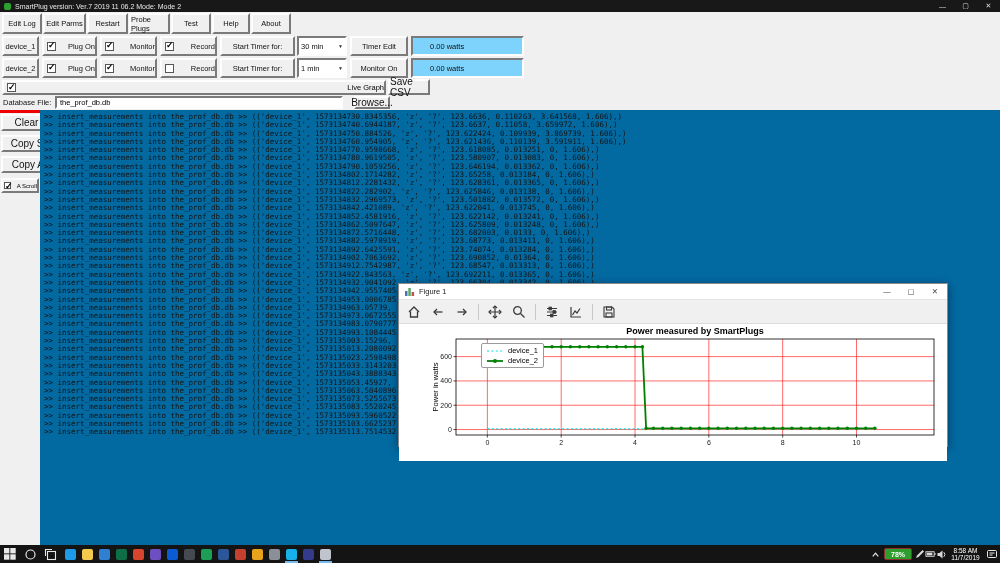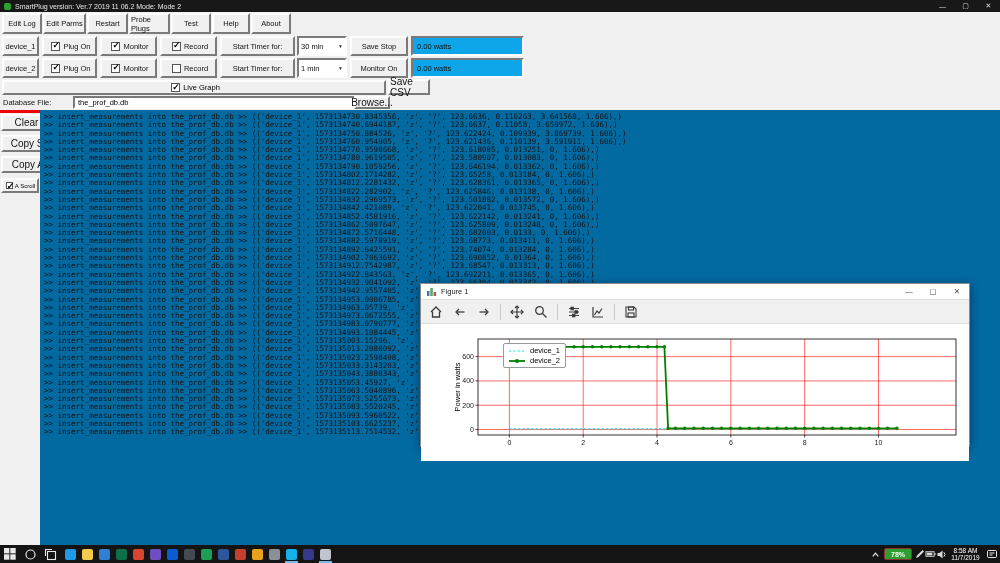--- a/index.html
+++ b/index.html
@@ -16,34 +16,34 @@
   #titlebar .win-ctl{margin-left:auto;display:flex;height:100%}
   #titlebar .win-ctl span{width:23px;height:100%;display:flex;align-items:center;justify-content:center;font-size:7px;color:#ddd}
 
   
   #menubar{position:absolute;left:0;top:13px;width:868px;height:21px}
   .mbtn{position:absolute;top:0;height:21px;display:flex;align-items:center;justify-content:center;font-size:7.5px;color:#111}
 
   
   .devrow{position:absolute;left:0;width:1000px;height:20px}
   .cell{position:absolute;top:0;height:20px;display:flex;align-items:center;justify-content:center;font-size:7.5px;color:#111}
-  .chk{justify-content:center;padding-left:3px}
+  .chk{justify-content:space-between;padding-left:3px}
   .cb{width:9px;height:9px;background:#fff;border:1px solid #555;display:inline-block;position:relative;margin-right:3px;flex:none}
   .cb.checked::after{content:"\2713";position:absolute;left:0px;top:-2.5px;font-size:9px;font-weight:bold;color:#000}
   .cl{white-space:nowrap}
   .combo{justify-content:space-between;padding:0 2px;background:#fff}
   .combo .arrow{font-size:5px;color:#333;flex:none}
-  .watts{justify-content:flex-start;padding-left:4px;background:#0ea5e9}
+  .watts{justify-content:flex-start;padding-left:17px;background:#7dd3fc}
 
   
   #console{position:absolute;left:40px;top:110px;width:960px;height:435px;background:#0369a1;overflow:hidden;
     font-family:"DejaVu Sans Mono",monospace;font-size:7.5px;line-height:8.3px;color:#151515;padding:3px 0 0 4px;white-space:pre}
 
   
-  #figwin{position:absolute;left:420px;top:283px;width:550px;height:164px;background:#737373;border:1px solid #8a8a8a;box-shadow:0 2px 8px rgba(0,0,0,.45);z-index:10}
+  #figwin{position:absolute;left:398px;top:283px;width:550px;height:164px;background:#737373;border:1px solid #8a8a8a;box-shadow:0 2px 8px rgba(0,0,0,.45);z-index:10}
   #fig-titlebar{height:16px;background:#fff;border-bottom:1px solid #e2e2e2;display:flex;align-items:center;font-size:7.5px;color:#222}
   #fig-titlebar .fig-ico{margin:0 4px 0 5px;display:flex;flex:none}
   #fig-titlebar .win-ctl{margin-left:auto;display:flex;height:100%}
   #fig-titlebar .win-ctl span{width:24px;display:flex;align-items:center;justify-content:center;font-size:7.5px;color:#444}
   #fig-toolbar{height:24px;background:#f0f0f0;border-bottom:1px solid #dcdcdc;display:flex;align-items:center;padding-left:4px;gap:2px}
   .tool-btn{width:22px;height:20px;display:flex;align-items:center;justify-content:center;border-radius:2px}
   .tool-sep{width:1px;height:16px;background:#c8c8c8;margin:0 3px}
   #fig-canvas{position:relative;width:548px;height:137px;background:#fff}
   #fig-chart-title{position:absolute;left:57px;top:2px;width:478px;text-align:center;font-size:9px;font-weight:bold;color:#000}
   #fig-ylabel{position:absolute;left:36px;top:63px;transform:translate(-50%,-50%) rotate(-90deg);font-size:7.5px;color:#000;white-space:nowrap}
@@ -100,21 +100,21 @@
     </div>
     <div class="raised cell chk" style="left:160px;width:57px">
       <span class="cb checked"></span>
       <span class="cl">Record</span>
     </div>
     <div class="raised cell" style="left:220px;width:75px">Start Timer for:</div>
     <div class="sunken cell combo" style="left:297px;width:50px">
       <span>30 min</span>
       <span class="arrow">▼</span>
     </div>
-    <div class="raised cell" style="left:350px;width:58px">Save Stop</div>
+    <div class="raised cell" style="left:350px;width:58px">Timer Edit</div>
     <div class="sunken cell watts" style="left:411px;width:113px">0.00 watts</div>
   </div>
 
   <div class="devrow" style="top:58px">
     <div class="raised cell" style="left:2px;width:37px">device_2</div>
     <div class="raised cell chk" style="left:42px;width:55px">
       <span class="cb checked"></span>
       <span class="cl">Plug On</span>
     </div>
     <div class="raised cell chk" style="left:100px;width:57px">
@@ -134,21 +134,21 @@
     <div class="sunken cell watts" style="left:411px;width:113px">0.00 watts</div>
   </div>
 
   <div class="raised abs chk" style="left:2px;top:80px;width:384px;height:15px;display:flex;align-items:center;font-size:7.5px;padding-left:3px">
     <span class="cb checked"></span>
     <span class="cl">Live Graph</span>
   </div>
   <div class="raised abs btnflex" style="left:388px;top:79px;width:42px;height:16px">Save CSV</div>
 
   <div class="abs" style="left:3px;top:98px;font-size:7.5px;color:#111">Database File:</div>
-  <div class="sunken abs" style="left:73px;top:96px;width:288px;height:13px;display:flex;align-items:center;padding-left:3px;font-size:7.5px">the_prof_db.db</div>
+  <div class="sunken abs" style="left:55px;top:96px;width:288px;height:13px;display:flex;align-items:center;padding-left:3px;font-size:7.5px">the_prof_db.db</div>
   <div class="raised abs btnflex" style="left:354px;top:96px;width:36px;height:13px">Browse...</div>
   <div class="abs" style="left:0;top:110px;width:390px;height:3px;background:#ee0000"></div>
 
   <div class="raised abs btnflex" style="left:1px;top:114px;width:51px;height:17px">Clear</div>
   <div class="raised abs btnflex" style="left:1px;top:135px;width:60px;height:17px">Copy Sel</div>
   <div class="raised abs btnflex" style="left:1px;top:156px;width:58px;height:17px">Copy All</div>
   <div class="raised abs chk" style="left:1px;top:178px;width:38px;height:15px;display:flex;align-items:center;font-size:6px;padding-left:1px">
     <span class="cb checked" style="width:7px;height:7px;margin-right:2px"></span>
     <span class="cl">A Scroll</span>
   </div>
@@ -301,20 +301,21 @@
           <circle cx="402.1" cy="104.3" r="1.7" fill="#008000"></circle>
           <circle cx="411.3" cy="104.3" r="1.7" fill="#008000"></circle>
           <circle cx="420.6" cy="104.3" r="1.7" fill="#008000"></circle>
           <circle cx="429.8" cy="104.3" r="1.7" fill="#008000"></circle>
           <circle cx="439.0" cy="104.3" r="1.7" fill="#008000"></circle>
           <circle cx="448.3" cy="104.3" r="1.7" fill="#008000"></circle>
           <circle cx="457.5" cy="104.3" r="1.7" fill="#008000"></circle>
           <circle cx="466.7" cy="104.3" r="1.7" fill="#008000"></circle>
           <circle cx="475.9" cy="104.3" r="1.7" fill="#008000"></circle>
         </svg>
+      <div id="fig-chart-title">Power measured by SmartPlugs</div>
       <div id="fig-ylabel">Power in watts</div>
       <div id="legend">
           <div class="legend-row">
             <svg width="18" height="8">
               <line x1="1" y1="4" x2="17" y2="4" stroke="#00e0e0" stroke-width="1.2" stroke-dasharray="2,2.4"></line>
             </svg>
             <span>device_1</span>
           </div>
           <div class="legend-row">
             <svg width="18" height="8">

